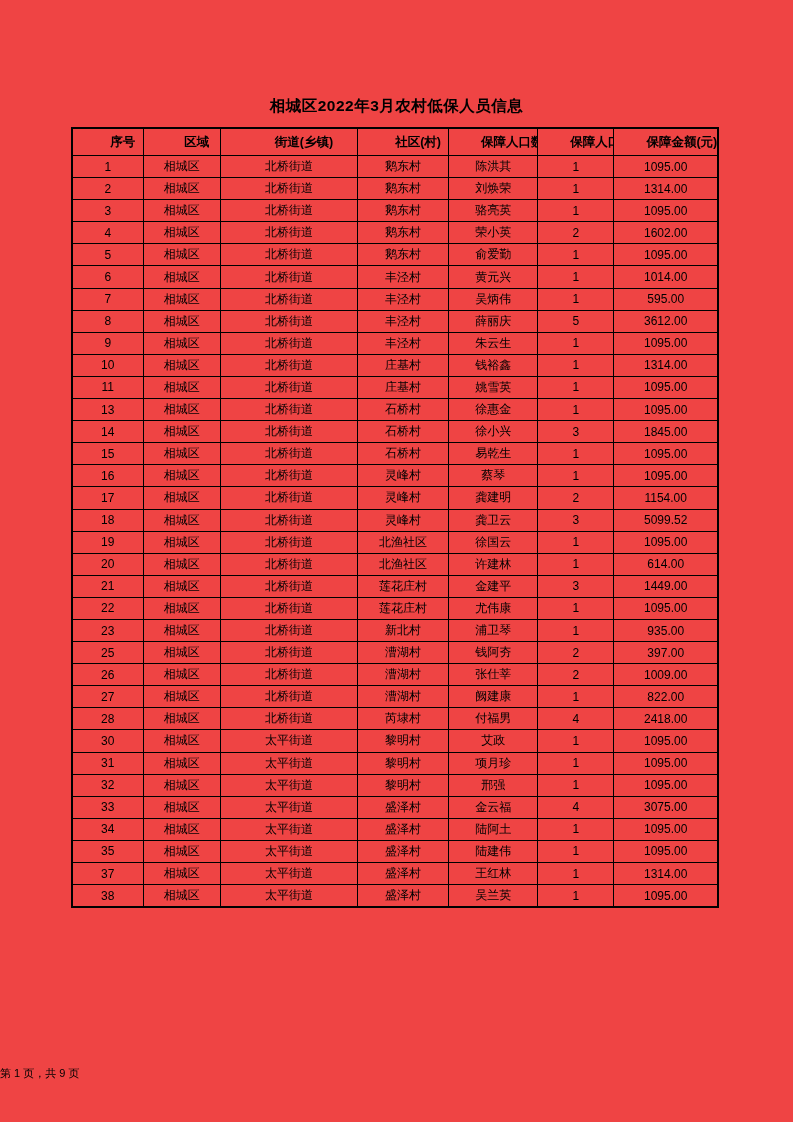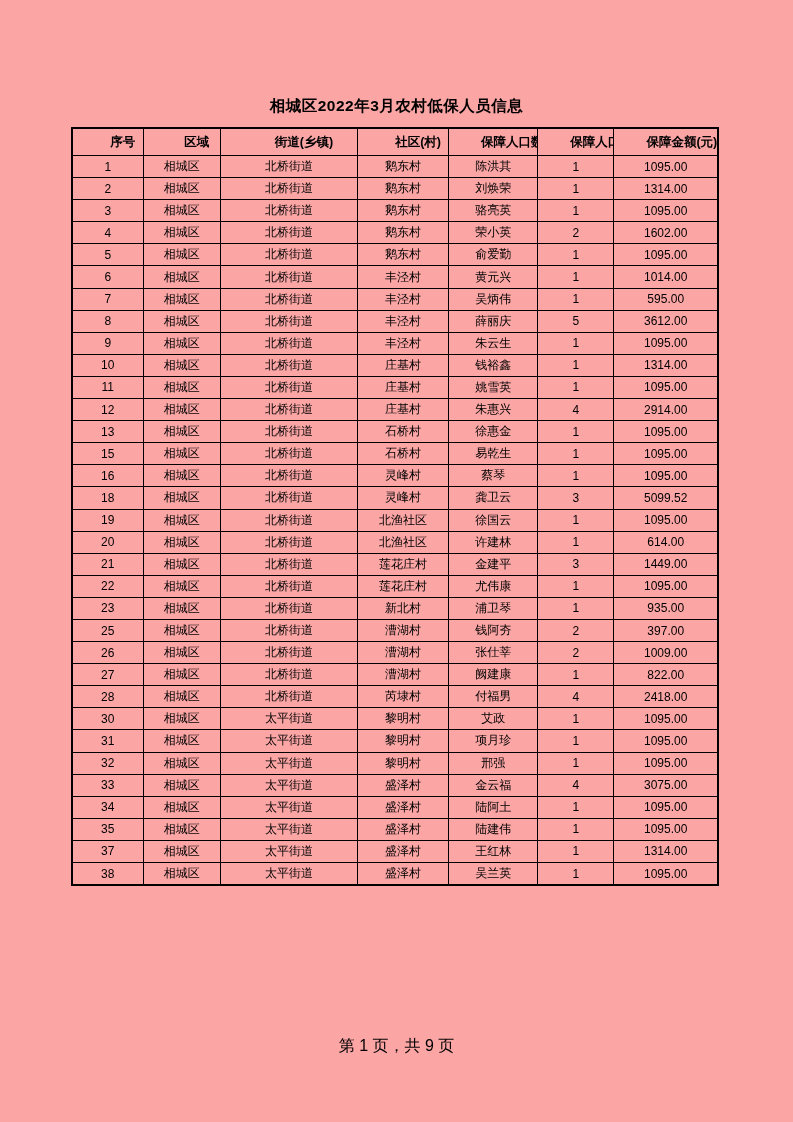--- a/index.html
+++ b/index.html
@@ -4,21 +4,21 @@
 <style>
   html, body {
     margin: 0;
     padding: 0;
     background: #ffffff;
   }
   .page {
     position: relative;
     width: 793px;
     height: 1122px;
-    background: #fca5a5;
+    background: #ef4444;
     font-family: "Liberation Sans", sans-serif;
     color: #000000;
     overflow: hidden;
   }
   .doc-title {
     position: absolute;
     top: 96px;
     left: 0;
     width: 100%;
     text-align: center;
@@ -53,25 +53,25 @@
   .benefit-table td {
     height: 21.1px;
     font-size: 12px;
     font-weight: normal;
   }
   .benefit-table td.num {
     font-size: 12px;
   }
   .page-footer {
     position: absolute;
-    top: 1036px;
+    top: 1066px;
     left: 0;
     width: 100%;
-    text-align: center;
-    font-size: 16px;
+    text-align: left;
+    font-size: 11px;
     color: #000000;
   }
 </style>
 </head>
 <body>
 
 <div class="page">
 
   <div class="doc-title">相城区2022年3月农村低保人员信息</div>
 
@@ -190,54 +190,63 @@
         <tr>
           <td class="num">11</td>
           <td>相城区</td>
           <td>北桥街道</td>
           <td>庄基村</td>
           <td>姚雪英</td>
           <td class="num">1</td>
           <td class="num">1095.00</td>
         </tr>
         <tr>
-          <td class="num">12</td>
-          <td>相城区</td>
-          <td>北桥街道</td>
-          <td>庄基村</td>
-          <td>朱惠兴</td>
-          <td class="num">4</td>
-          <td class="num">2914.00</td>
-        </tr>
-        <tr>
           <td class="num">13</td>
           <td>相城区</td>
           <td>北桥街道</td>
           <td>石桥村</td>
           <td>徐惠金</td>
           <td class="num">1</td>
           <td class="num">1095.00</td>
         </tr>
         <tr>
+          <td class="num">14</td>
+          <td>相城区</td>
+          <td>北桥街道</td>
+          <td>石桥村</td>
+          <td>徐小兴</td>
+          <td class="num">3</td>
+          <td class="num">1845.00</td>
+        </tr>
+        <tr>
           <td class="num">15</td>
           <td>相城区</td>
           <td>北桥街道</td>
           <td>石桥村</td>
           <td>易乾生</td>
           <td class="num">1</td>
           <td class="num">1095.00</td>
         </tr>
         <tr>
           <td class="num">16</td>
           <td>相城区</td>
           <td>北桥街道</td>
           <td>灵峰村</td>
           <td>蔡琴</td>
           <td class="num">1</td>
           <td class="num">1095.00</td>
+        </tr>
+        <tr>
+          <td class="num">17</td>
+          <td>相城区</td>
+          <td>北桥街道</td>
+          <td>灵峰村</td>
+          <td>龚建明</td>
+          <td class="num">2</td>
+          <td class="num">1154.00</td>
         </tr>
         <tr>
           <td class="num">18</td>
           <td>相城区</td>
           <td>北桥街道</td>
           <td>灵峰村</td>
           <td>龚卫云</td>
           <td class="num">3</td>
           <td class="num">5099.52</td>
         </tr>

